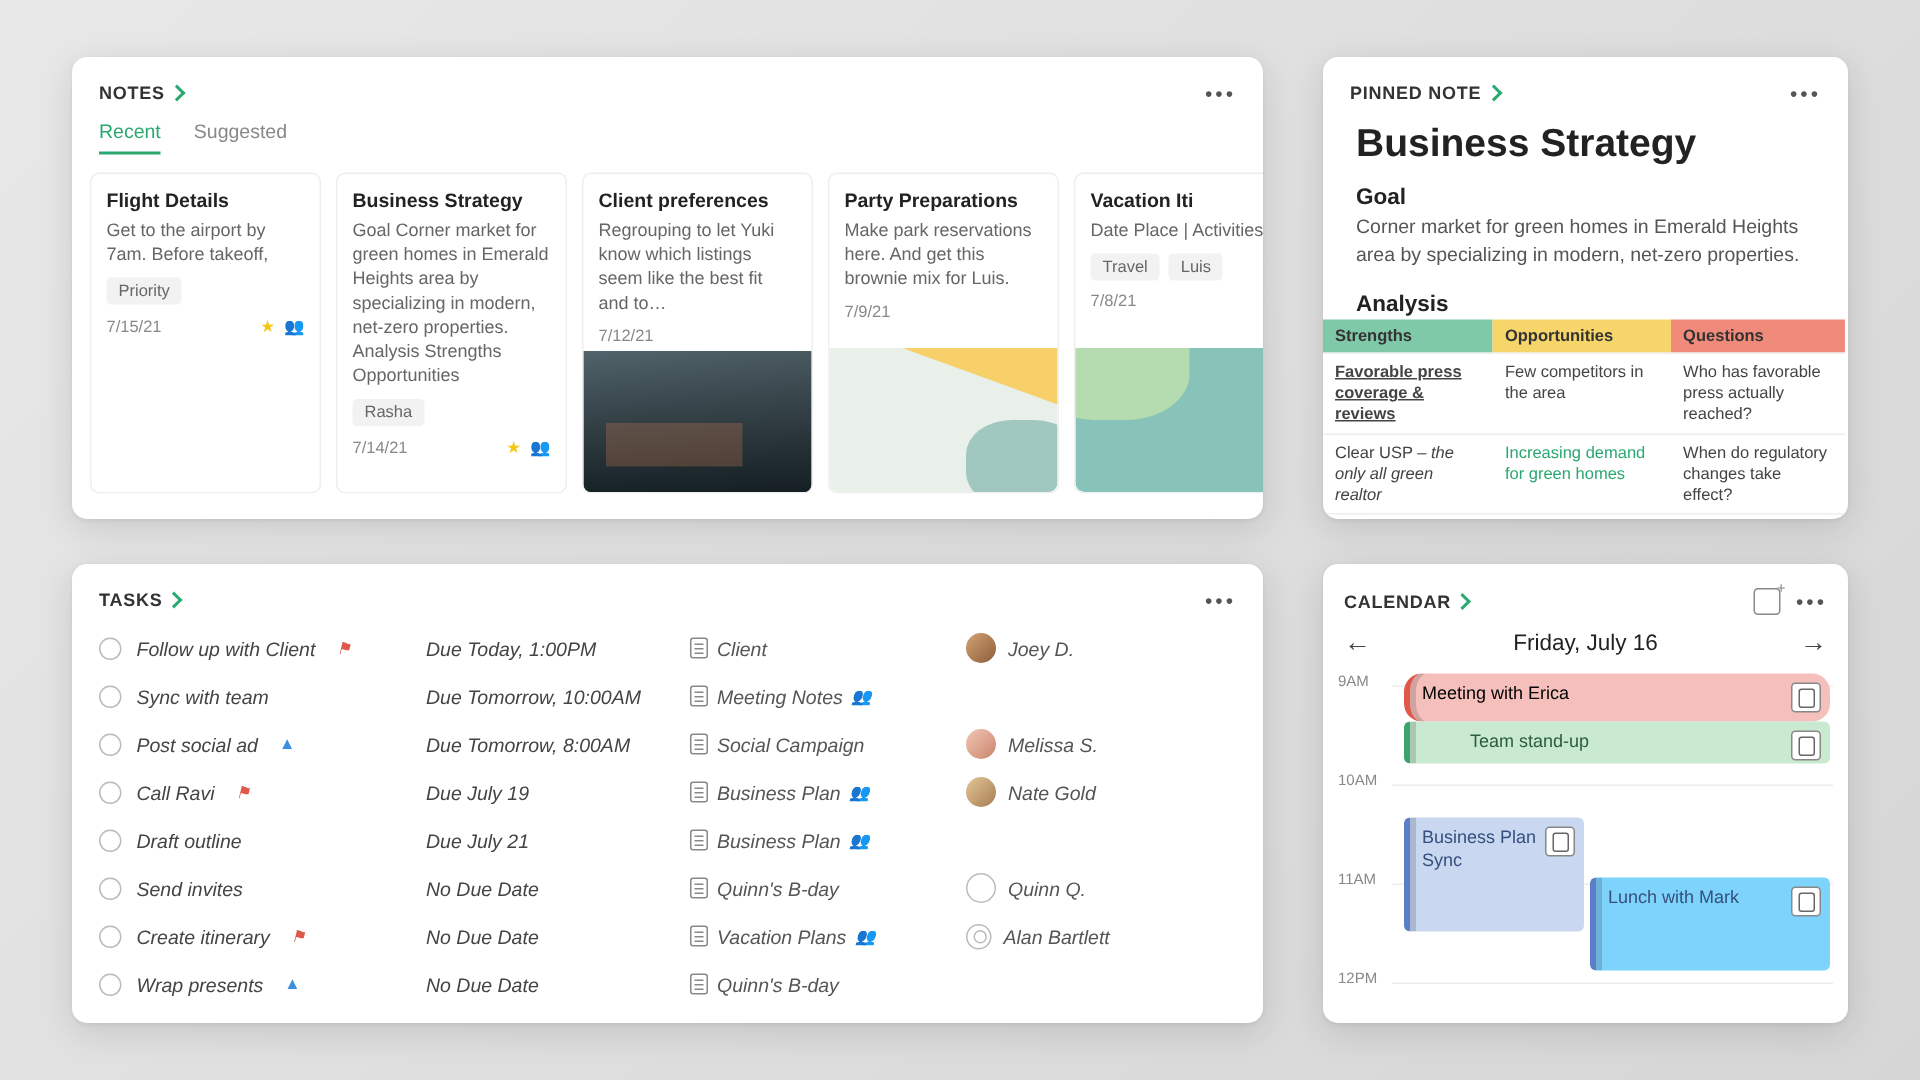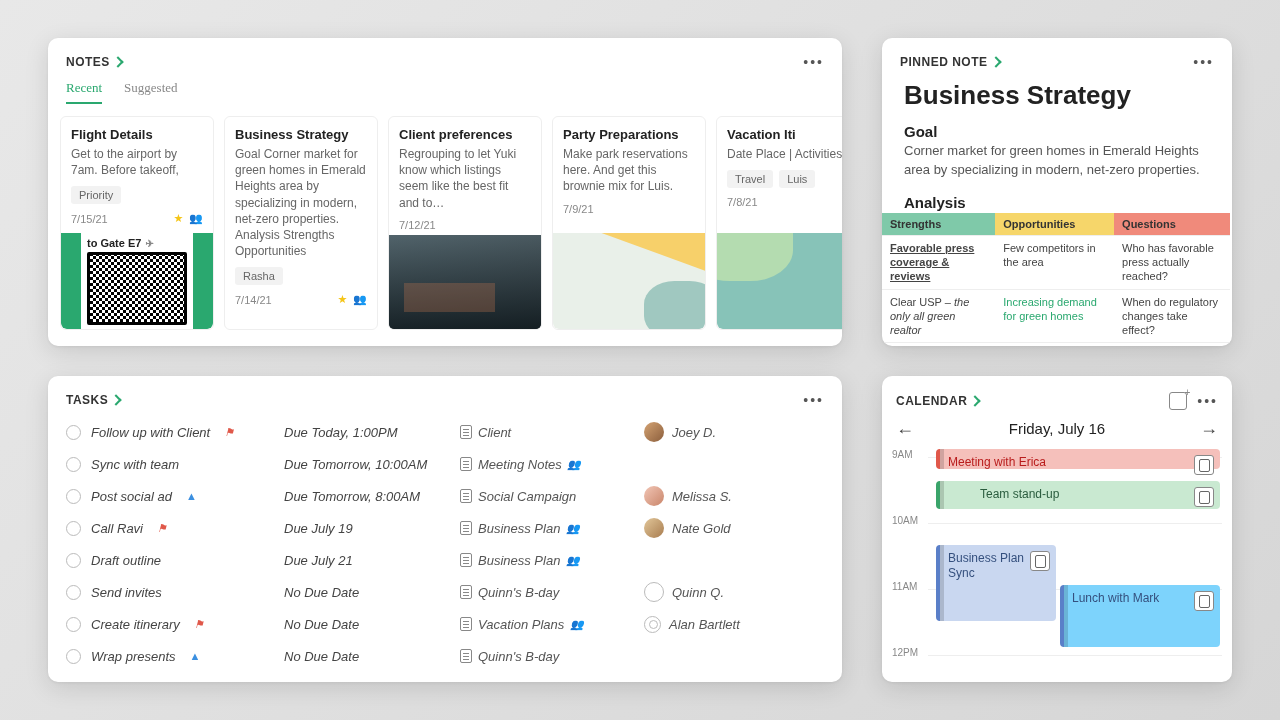--- a/index.html
+++ b/index.html
@@ -17,21 +17,21 @@
     background: #fff; border-radius: 10px;
     box-shadow: 0 6px 24px rgba(0,0,0,.12), 0 1px 3px rgba(0,0,0,.06);
     position: relative; overflow: hidden;
   }
   .panel-head { display:flex; align-items:center; padding:16px 18px 0;justify-content:space-between; }
   .panel-title { font-size:12px; font-weight:600; letter-spacing:.5px; color:#333; }
   .chev { width:10px; height:10px; margin-left:4px; display:inline-block; position:relative; }
   .chev::before { content:""; position:absolute; width:6px; height:6px; border-top:2px solid #2aa86f; border-right:2px solid #2aa86f; transform:rotate(45deg); top:1px; }
   .kebab { margin-left:auto; letter-spacing:2px; color:#555; font-size:14px; cursor:pointer; }
   .tabs { display:flex; gap:22px; padding: 10px 18px 0; font-size:13px; }
-  .tab { color:#888; cursor:pointer; padding-bottom:6px;font-family:Liberation Serif, serif; }
+  .tab { color:#888; cursor:pointer; padding-bottom:6px; }
   .tab.active { color:#2aa86f; border-bottom:2px solid #2aa86f; }
 
   
   .cards { display:flex; gap:10px; padding:12px 12px 0 12px; overflow:hidden; }
   .card {
     flex:0 0 154px; border:1px solid #eee; border-radius:6px;
     display:flex; flex-direction:column; font-size:12px; color:#555;
     height:214px; overflow:hidden;
   }
   .card .body { padding:10px 10px 4px; flex:1; }
@@ -108,21 +108,21 @@
   .cal-nav{display:flex;align-items:center;padding:8px 14px 6px;}
   .cal-nav .arrow{font-size:18px;color:#444;cursor:pointer;}
   .cal-date{flex:1;text-align:center;font-size:15px;color:#222;}
   .timeline{position:relative;padding:4px 10px 0 50px;height:210px;}
   .hour-lbl{position:absolute;left:10px;font-size:10px;color:#888;}
   .h9{top:4px}.h10{top:70px}.h11{top:136px}.h12{top:202px}
   .grid-line{position:absolute;left:46px;right:10px;height:1px;background:#eee;}
   .event{position:absolute;border-radius:4px;font-size:12px;padding:6px 8px;line-height:1.25;box-shadow:inset 4px 0 0 rgba(0,0,0,.15);}
   .ev-badge{position:absolute;right:6px;top:6px;width:20px;height:20px;border:1.3px solid #888;border-radius:3px;background:#fff;display:flex;align-items:center;justify-content:center;}
   .ev-badge::before{content:"";width:9px;height:11px;border:1.2px solid #666;border-radius:2px;}
-  .ev1{left:54px;right:12px;top:4px;height:20px;background:#f5c0bb;border-left:4px solid #e0584a;color:#b91c1c;}
+  .ev1{left:54px;right:12px;top:4px;height:32px;background:#f5c0bb;border-left:4px solid #e0584a;color:#000000;border-radius:12px;}
   .ev2{left:54px;right:12px;top:36px;height:28px;background:#c9e9d1;border-left:4px solid #3aa46a;color:#2a5c3e;padding-left:40px;}
   .ev3{left:54px;width:120px;top:100px;height:76px;background:#c9d7f0;border-left:4px solid #5a7fc8;color:#35507e;}
   .ev4{left:178px;right:12px;top:140px;height:62px;background:#7dd3fc;border-left:4px solid #5a7fc8;color:#35507e;}
   .cal-open-ic{width:18px;height:18px;border:1.3px solid #888;border-radius:3px;margin-right:10px;position:relative;cursor:pointer;}
   .cal-open-ic::before{content:"+";position:absolute;right:-4px;top:-6px;font-size:10px;color:#888;}
 </style>
 </head>
 <body>
 
 <div class="panel">
@@ -141,31 +141,20 @@
           <h4>Flight Details</h4>
           <div class="excerpt">Get to the airport by 7am. Before takeoff,</div>
           <div class="taglets">
             <span class="taglet">Priority</span>
           </div>
           <div class="date">
             <span>7/15/21</span>
             <span class="yellow-star">★</span>
             <span class="share-ic">👥</span>
           </div>
-        </div>
-        <div class="boarding">
-          <div class="green-l"></div>
-          <div class="pass-mid">
-            <div class="pass-top">
-              <span>to Gate E7</span>
-              <span class="plane">✈</span>
-            </div>
-            <div class="qr"></div>
-          </div>
-          <div class="green-r"></div>
         </div>
       </div>
       <div class="card">
         <div class="body">
           <h4>Business Strategy</h4>
           <div class="excerpt">Goal Corner market for green homes in Emerald Heights area by specializing in modern, net-zero properties. Analysis Strengths Opportunities</div>
           <div class="taglets">
             <span class="taglet">Rasha</span>
           </div>
           <div class="date">

